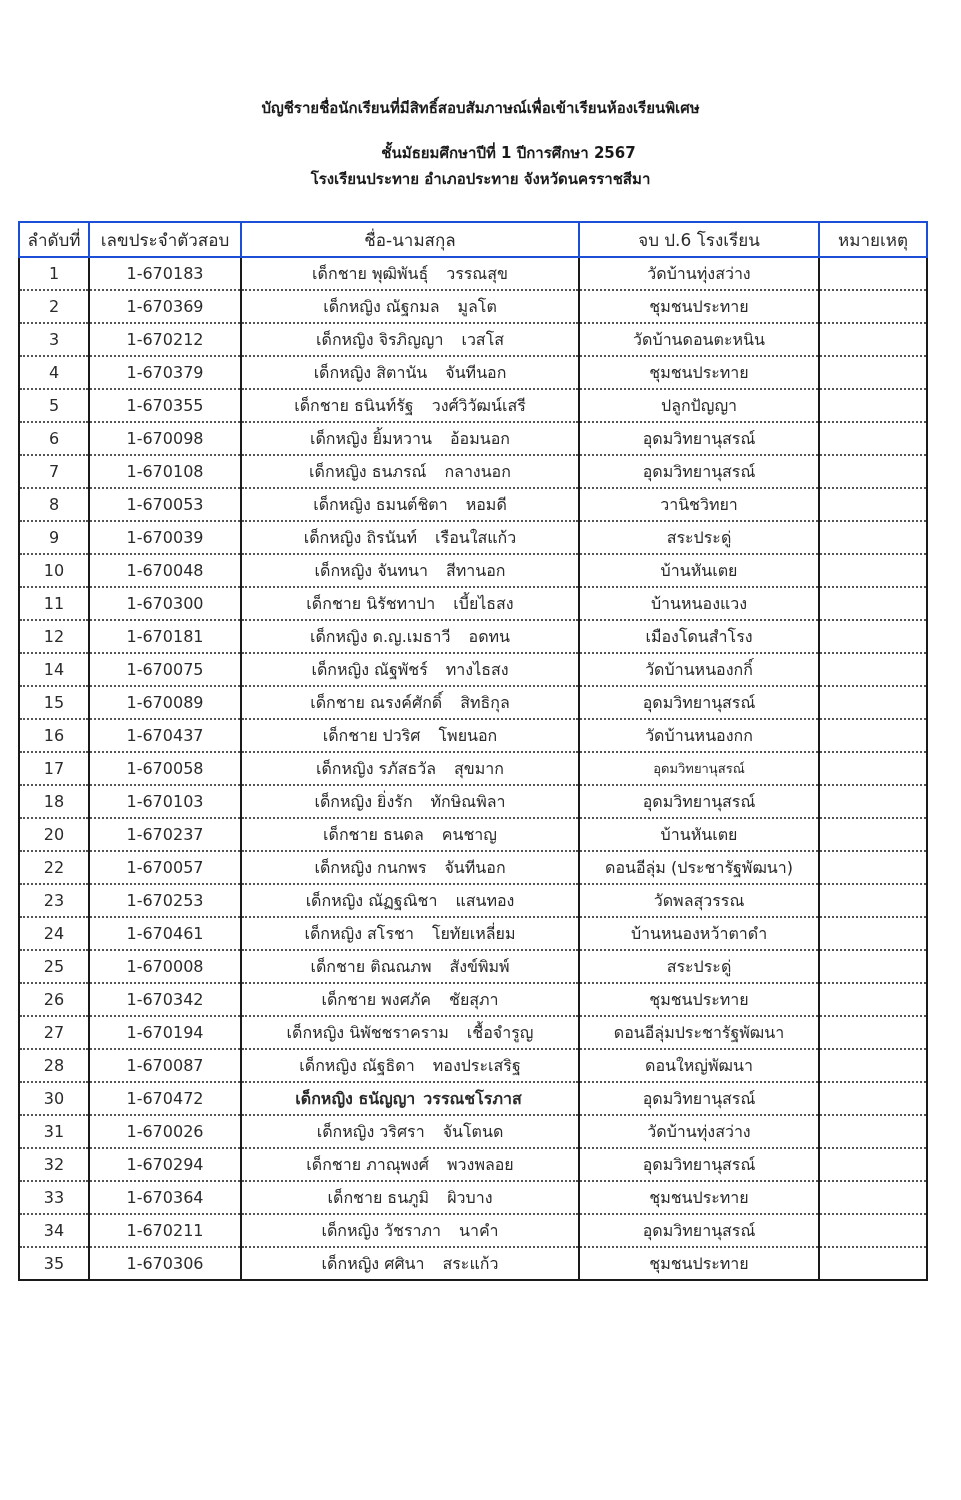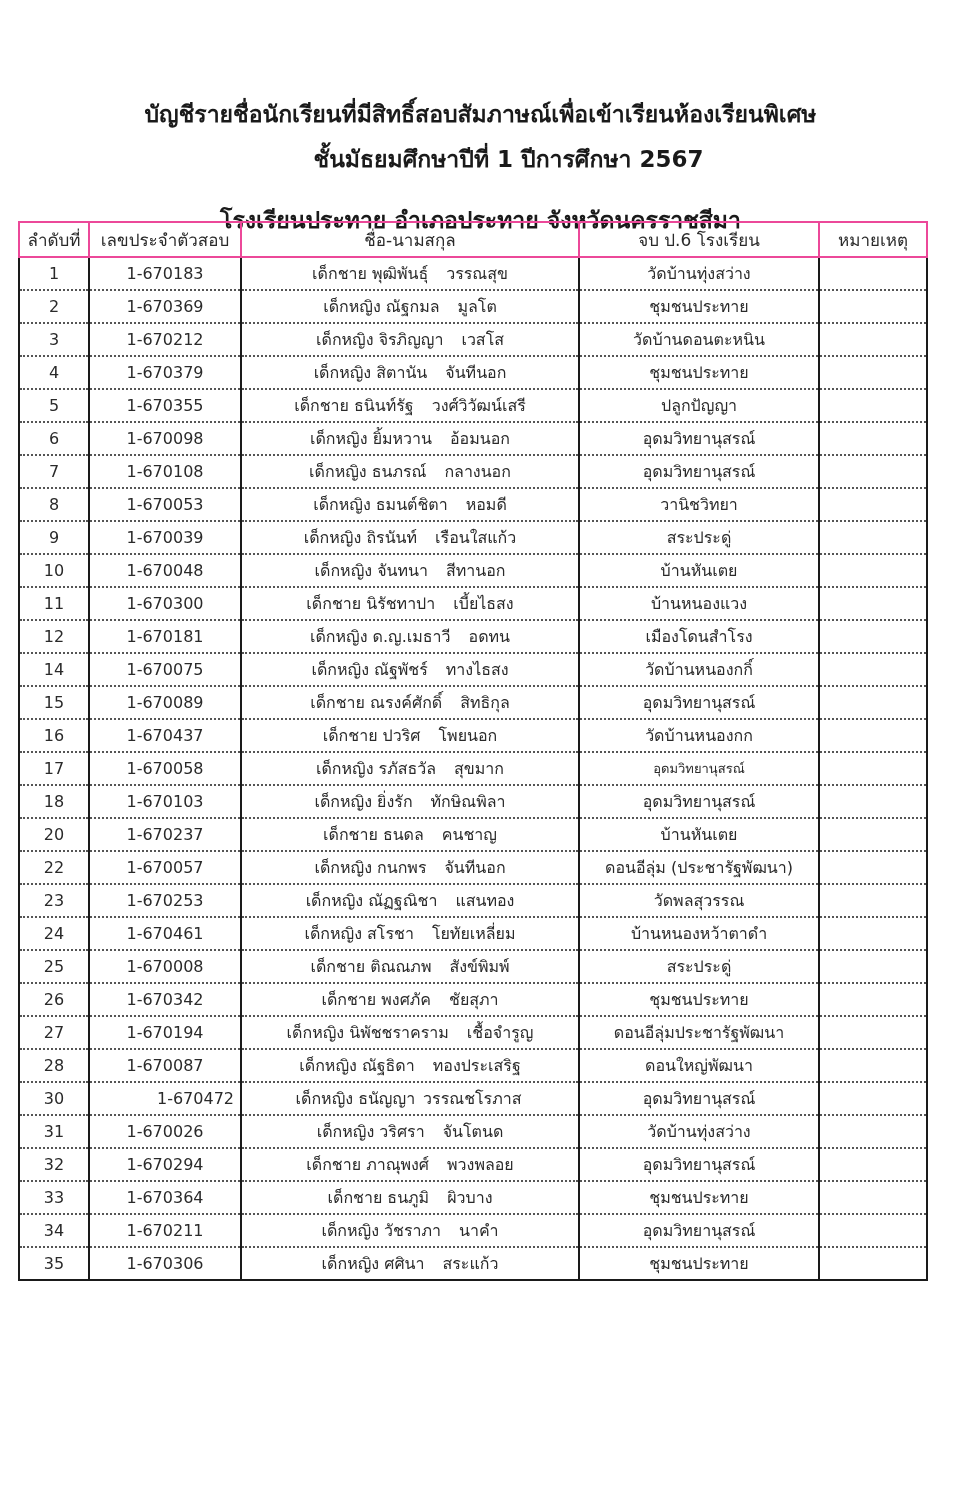--- a/index.html
+++ b/index.html
@@ -3,56 +3,56 @@
 <meta charset="utf-8">
 <style>
   html, body { margin: 0; padding: 0; background: #ffffff; }
   body {
     width: 961px; height: 1500px; position: relative; overflow: hidden;
     font-family: "DejaVu Sans", "Liberation Sans", sans-serif;
     color: #2a2a2a;
   }
   .title {
     position: absolute; left: 0; width: 961px; text-align: center;
-    font-weight: bold; font-size: 23px; color: #1a1a1a; letter-spacing: 0;
+    font-weight: bold; font-size: 15px; color: #1a1a1a; letter-spacing: 0;
   }
   #t1 { top: 96px; }
   #t2 { top: 141px; padding-left: 28px; }
-  #t3 { top: 202px; }
+  #t3 { top: 167px; }
 
   table.roster {
     position: absolute; left: 18px; top: 221px;
     width: 908px;
     border-collapse: collapse;
     table-layout: fixed;
     border: 2px solid #1a1a1a;
     font-size: 16px;
   }
   table.roster col.c-no { width: 70px; }
   table.roster col.c-id { width: 152px; }
   table.roster col.c-name { width: 338px; }
   table.roster col.c-school { width: 240px; }
   table.roster col.c-note { width: 108px; }
 
   table.roster th {
     height: 33px; font-weight: normal; font-size: 17px; color: #2a2a2a;
-    border: 2px solid #ec4899; padding: 0 4px; white-space: nowrap;
+    border: 2px solid #1d4ed8; padding: 0 4px; white-space: nowrap;
   }
   table.roster td {
     height: 31px; padding: 0 6px; white-space: nowrap; overflow: hidden;
     border-left: 2px solid #1a1a1a; border-right: 2px solid #1a1a1a;
     border-bottom: 2px dotted #555;
   }
   table.roster tr:last-child td { border-bottom: 2px solid #1a1a1a; }
   td.no, td.id, td.school { text-align: center; }
   td.name { text-align: center; padding-left: 8px; }
   td.name .sp { display: inline-block; width: 18px; }
   td.school.small { font-size: 13px; }
-  tr.shift td.id { text-align: right; }
-  tr.shift td.name { padding-left: 3px; }
+  tr.shift td.id { text-align: center; }
+  tr.shift td.name { padding-left: 3px; font-weight: bold; }
   tr.shift td.name .sp { width: 8px; }
 </style>
 </head>
 <body>
 
 <div id="t1" class="title">บัญชีรายชื่อนักเรียนที่มีสิทธิ์สอบสัมภาษณ์เพื่อเข้าเรียนห้องเรียนพิเศษ</div>
 <div id="t2" class="title">ชั้นมัธยมศึกษาปีที่ 1 ปีการศึกษา 2567</div>
 <div id="t3" class="title">โรงเรียนประทาย  อำเภอประทาย  จังหวัดนครราชสีมา</div>
 
 <table class="roster">

